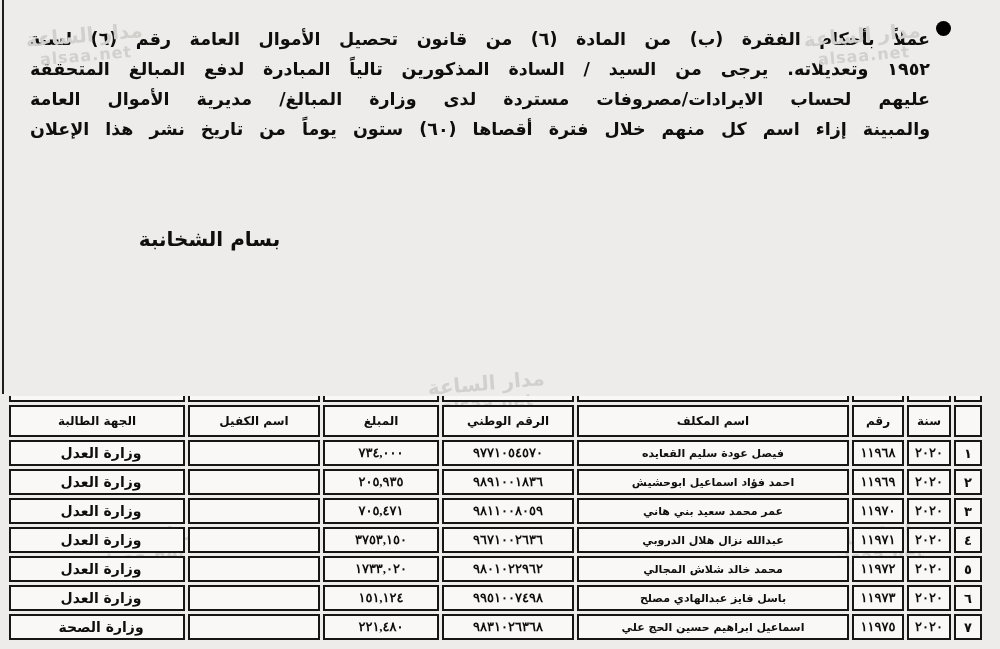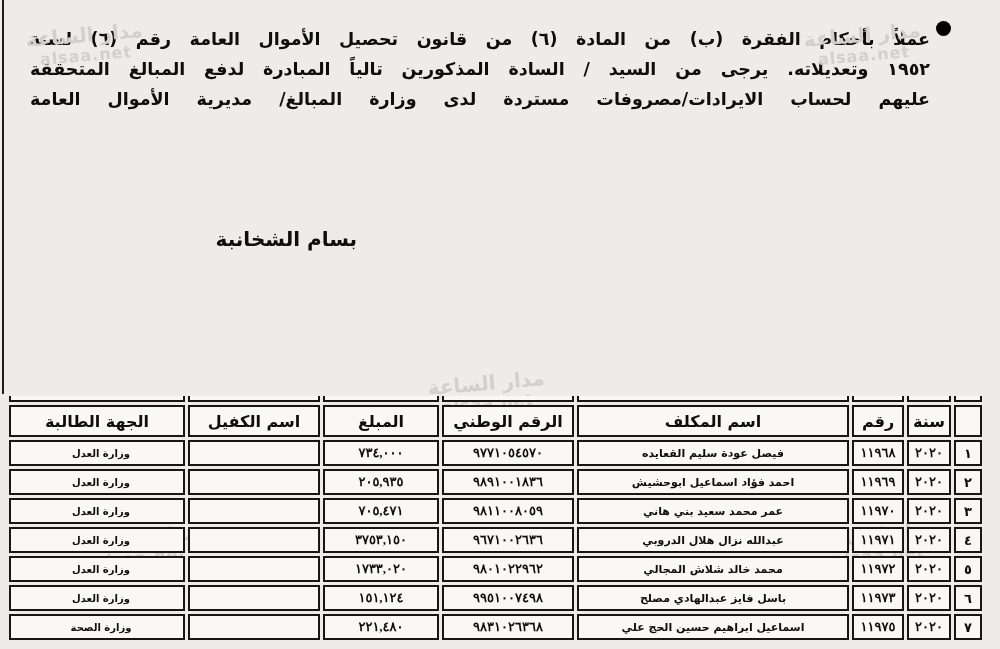--- a/index.html
+++ b/index.html
@@ -13,57 +13,58 @@
   .left-line { position:absolute; left:2px; top:0; width:2px; height:394px; background:#1c1c1c; }
   
   .bullet { position:absolute; left:936px; top:21px; width:15px; height:15px; border-radius:50%; background:#000; }
   
   .notice { position:absolute; top:24px; left:30px; width:900px; }
   .para-line {
     font-weight:bold; font-size:17.5px; line-height:30px; height:30px;
     text-align:justify; text-align-last:justify; overflow:hidden; white-space:nowrap;
   }
   
-  .sig { position:absolute; left:62px; top:227px; width:295px; font-weight:bold; }
+  .sig { position:absolute; left:62px; top:227px; width:295px; text-align:center; font-weight:bold; }
   .sig-name { font-size:20px; margin-bottom:17px; }
   .sig-title { font-size:20px; }
   
   .wm { position:absolute; color:#d2d0cc; text-align:center; font-weight:bold;
         transform:rotate(-5deg); line-height:1.15; pointer-events:none; width:150px; }
   .wm .l1 { font-size:20px; }
   .wm .l2 { font-size:16px; letter-spacing:1px; }
   .wm1 { left:10px;  top:24px; }
   .wm2 { left:788px; top:24px; }
   .wm3 { left:412px; top:372px; }
   .wm4 { left:65px;  top:526px; }
   .wm5 { left:803px; top:524px; }
   
   .tbl-wrap { position:absolute; left:3px; top:396px; width:982px; height:253px; overflow:hidden; }
   table { border-collapse:separate; border-spacing:3px; margin-top:-11px; table-layout:fixed; width:979px; }
   th, td {
     background:#f9f8f6; border:2px solid #161616; padding:0;
     text-align:center; vertical-align:middle; font-weight:bold; overflow:hidden;
   }
-  th { height:28px; font-size:16px; }
+  th { height:28px; font-size:12px; }
   td { height:22px; font-size:13px; }
   tr.sliver td { height:10px; }
   td.name-cell { font-size:11px; }
-  td.entity-cell { font-size:10px;padding-left:8px; }
+  td.entity-cell { font-size:14px;padding-left:8px; }
   .num { direction:ltr; unicode-bidi:isolate;font-family:Liberation Serif, serif; }
 </style>
 </head>
 <body>
 
 <div class="left-line"></div>
 <div class="bullet"></div>
 
 <div class="notice">
   <div class="para-line">عملاً بأحكام الفقرة (ب) من المادة (٦) من قانون تحصيل الأموال العامة رقم (٦) لسنة</div>
   <div class="para-line">١٩٥٢ وتعديلاته. يرجى من السيد / السادة المذكورين تالياً المبادرة لدفع المبالغ المتحققة</div>
   <div class="para-line">عليهم لحساب الايرادات/مصروفات مستردة لدى وزارة المبالغ/ مديرية الأموال العامة</div>
+  <div class="para-line">والمبينة إزاء اسم كل منهم خلال فترة أقصاها (٦٠) ستون يوماً من تاريخ نشر هذا الإعلان</div>
 </div>
 
 <div class="sig">
   <div class="sig-name">بسام الشخانبة</div>
 </div>
 
 <div class="wm wm1">
   <div class="l1">مدار الساعة</div>
   <div class="l2">alsaa.net</div>
 </div>

